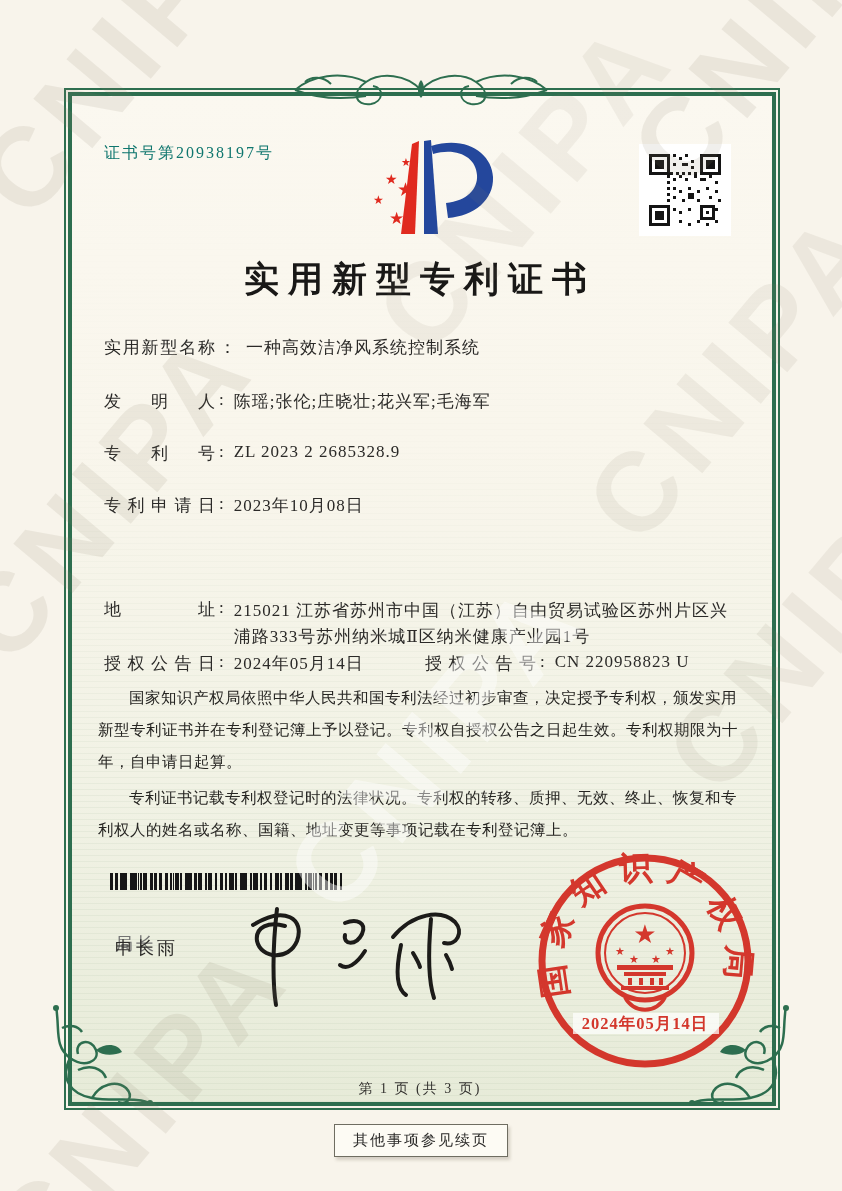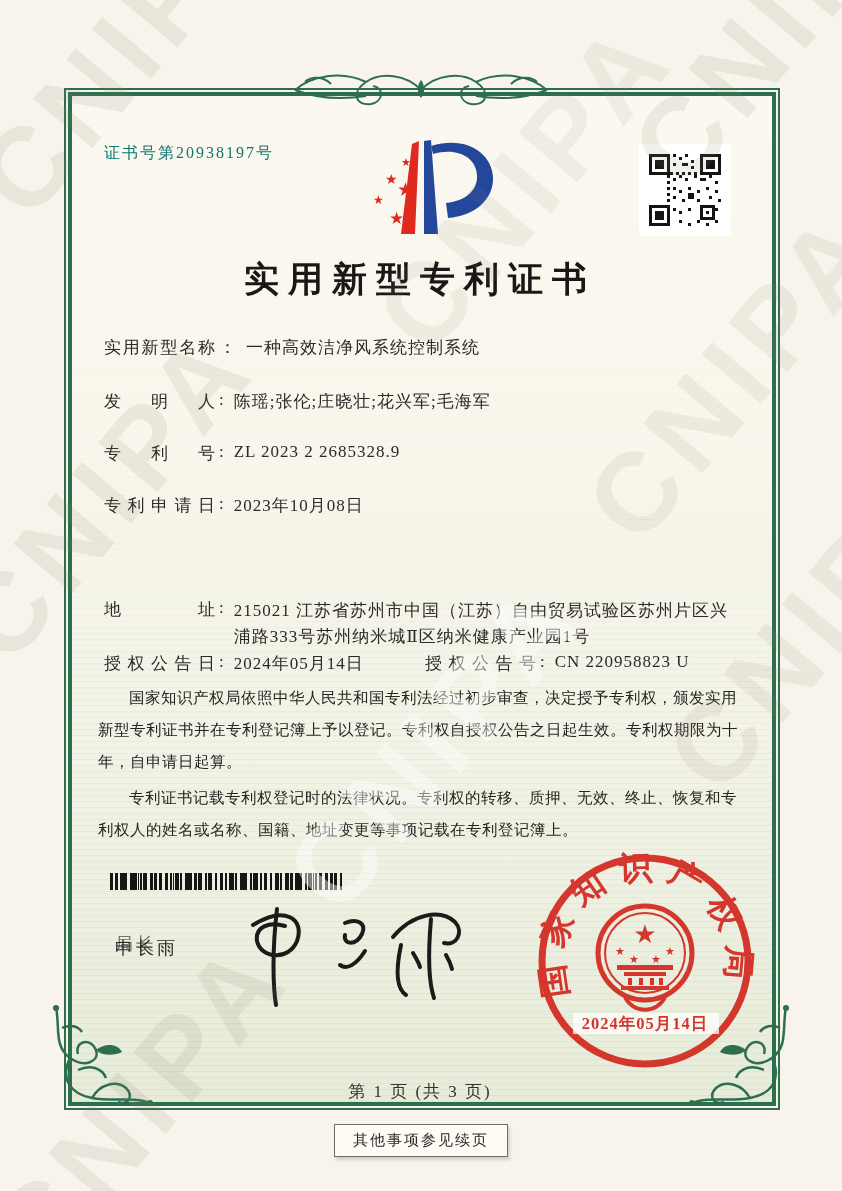--- a/index.html
+++ b/index.html
@@ -44,21 +44,21 @@
       repeating-linear-gradient(90deg,#161616 0 1px,transparent 1px 7px),
       repeating-linear-gradient(90deg,#161616 0 3px,transparent 3px 11px);}
 
   .signer-title{position:absolute;left:115px;top:932px;font-size:18px;letter-spacing:3px;color:#737373;}
   .signer-name{position:absolute;left:115px;top:936px;font-size:18px;letter-spacing:3px;color:#2b2a28;}
   .signature{position:absolute;left:215px;top:893px;width:260px;height:118px;}
 
   .seal{position:absolute;left:533px;top:849px;width:224px;height:224px;opacity:0.92;}
   .seal text{font-family:"Liberation Serif","DejaVu Serif",serif;}
 
-  .page-info{position:absolute;left:64px;top:1080px;width:712px;text-align:center;font-size:17px;color:#33322f;letter-spacing:2px;}
+  .page-info{position:absolute;left:64px;top:1080px;width:712px;text-align:center;font-size:14px;color:#33322f;letter-spacing:2px;}
   .cont-box{position:absolute;left:421px;top:1124px;transform:translateX(-50%);padding:6px 18px;border:1.5px solid #6f6d61;background:#fdfbf4;font-size:15px;letter-spacing:2px;color:#2b2a28;box-shadow:2px 3px 3px rgba(110,100,80,0.25);font-family:Liberation Serif, serif;}
 
   .wm{position:absolute;font-family:"Liberation Sans","DejaVu Sans",sans-serif;font-weight:700;font-size:112px;letter-spacing:10px;color:#8a7f6a;opacity:0.12;transform:rotate(-50deg);pointer-events:none;white-space:nowrap;z-index:40;}
   .wm.white{color:#ffffff;opacity:0.45;}
 </style>
 </head>
 <body>
 
 <div class="page">
 

